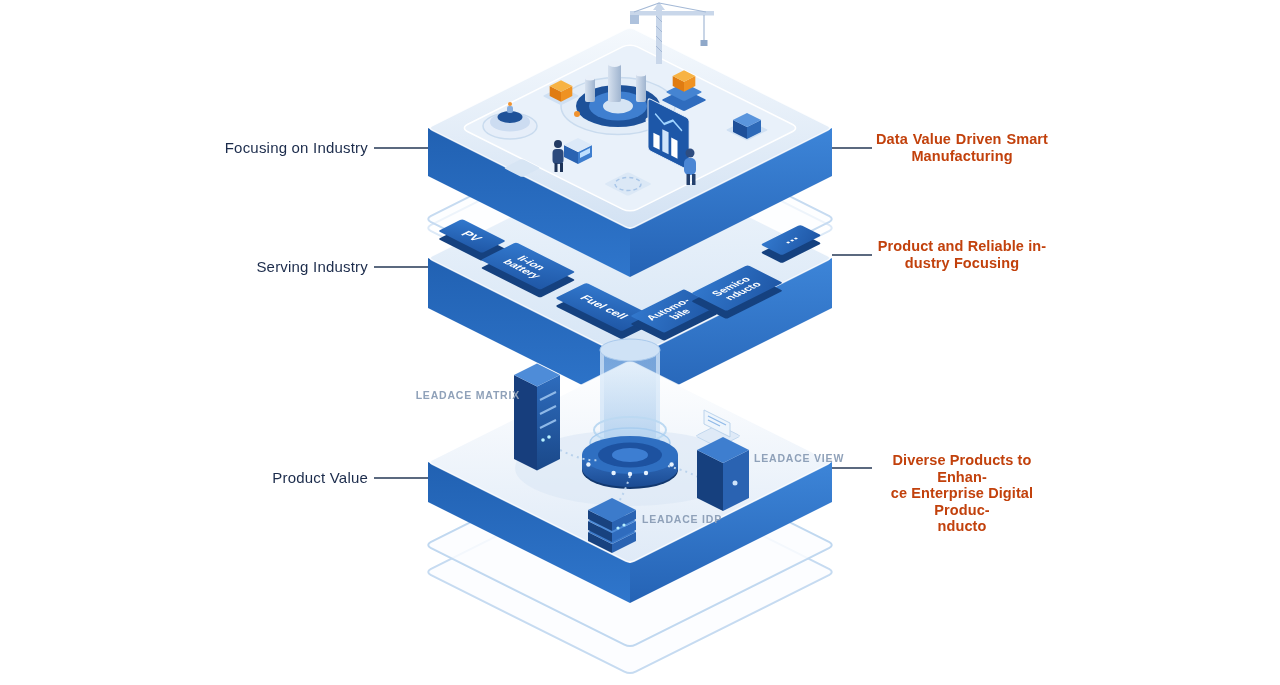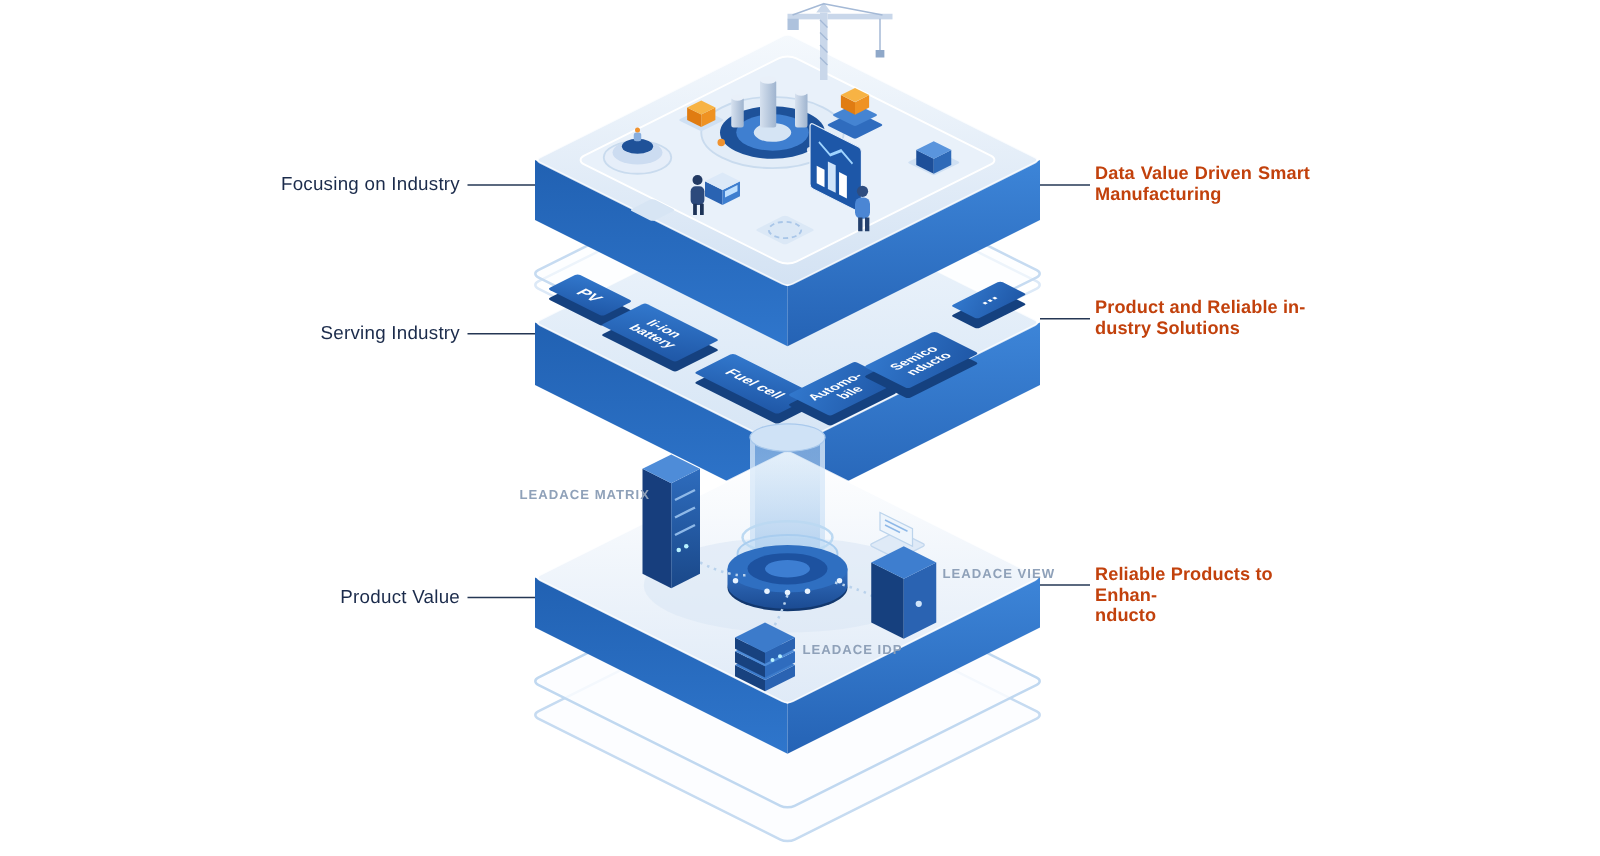--- a/index.html
+++ b/index.html
@@ -3,21 +3,21 @@
 <meta charset="utf-8">
 <style>
   html,body{margin:0;padding:0;background:#ffffff;}
   .stage{position:relative;width:1280px;height:685px;background:#ffffff;overflow:hidden;
          font-family:"Liberation Sans",sans-serif;}
   svg{position:absolute;left:0;top:0;font-family:"Liberation Sans",sans-serif;}
   .llabel{position:absolute;right:912px;white-space:nowrap;font-weight:400;font-size:15px;
           color:#1b2b4b;letter-spacing:.2px;}
   .rlabel{position:absolute;left:876px;width:172px;font-weight:700;font-size:14.5px;
           line-height:16.5px;color:#c2410c;letter-spacing:.1px;}
-  .ln{display:block;}
+  .ln{display:block;text-align:center;}
   .just{text-align:justify;text-align-last:justify;}
   .tiletext{fill:#ffffff;font-weight:700;}
   .prodlabel{font-size:10.5px;font-weight:700;fill:#8fa1b9;letter-spacing:.8px;}
 </style>
 </head>
 <body>
 
 <div class="stage">
 
 <svg width="1280" height="685" viewBox="0 0 1280 685">
@@ -380,21 +380,22 @@
 <div class="llabel" style="top:258px">Serving Industry</div>
 <div class="llabel" style="top:469px">Product Value</div>
 
 <div class="rlabel" style="top:131px">
   <span class="ln just">Data Value Driven Smart</span>
   <span class="ln">Manufacturing</span>
 </div>
 
 <div class="rlabel" style="top:238px">
   <span class="ln">Product and Reliable in-</span>
-  <span class="ln">dustry Solutions</span>
+  <span class="ln">dustry Focusing</span>
 </div>
 
 <div class="rlabel" style="top:452px">
-  <span class="ln">Reliable Products to Enhan-</span>
+  <span class="ln">Diverse Products to Enhan-</span>
+  <span class="ln">ce Enterprise Digital Produc-</span>
   <span class="ln">nducto</span>
 </div>
 
 </div>
 
 </body></html>

